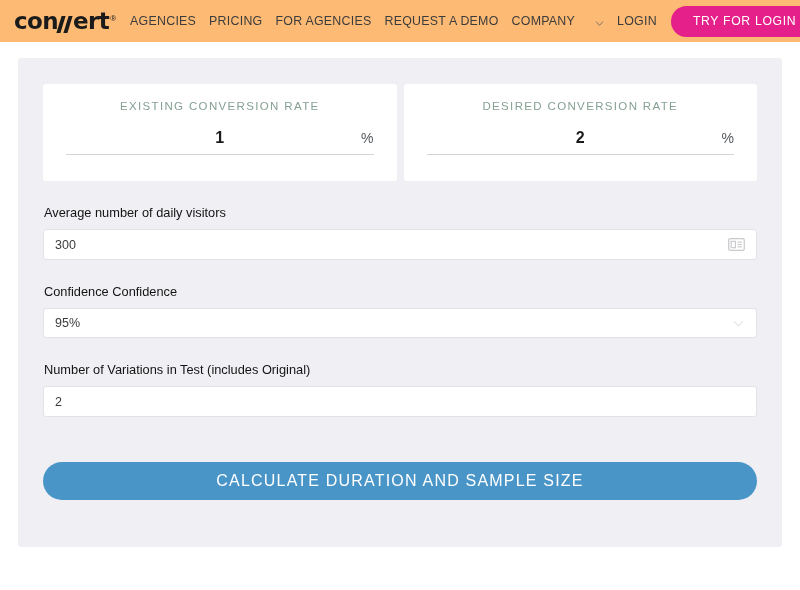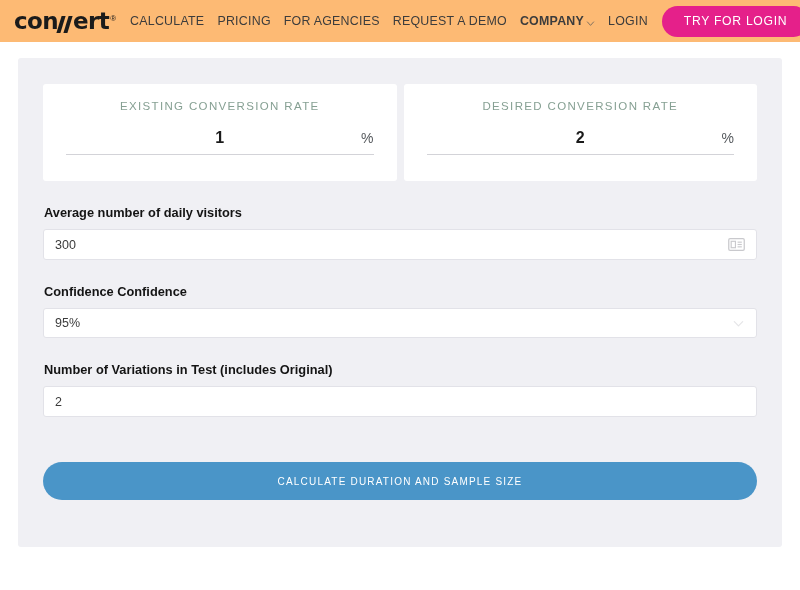--- a/index.html
+++ b/index.html
@@ -70,22 +70,21 @@
     letter-spacing: 0.25px;
     color: #3c3c3c;
     text-decoration: none;
     white-space: nowrap;
     cursor: pointer;
     font-family: "Liberation Sans", sans-serif;
   }
   .nav-company {
     display: flex;
     align-items: flex-end;
-    gap: 2px;
-    font-weight: bold;
+    gap: 20px;
   }
   .chev {
     width: 9px;
     height: 9px;
     display: inline-block;
   }
   .chev svg { display: block; }
 
   .cta-pill {
     margin-left: 14px;
@@ -154,21 +153,21 @@
     font-size: 14px;
     color: #55595d;
     width: 22px;
     text-align: right;
     font-family: "Liberation Sans", sans-serif;
   }
 
   
   .field-label {
     font-size: 12.8px;
-    font-weight: 700;
+    font-weight: 400;
     color: #141414;
     margin: 24px 0 9px 1px;
     font-family: "Liberation Sans", sans-serif;
   }
   .input-shell {
     position: relative;
     background: #ffffff;
     border: 1px solid #e2e2e8;
     border-radius: 3px;
     height: 31px;
@@ -216,21 +215,21 @@
 
   
   .submit-btn {
     margin-top: 45px;
     width: 100%;
     height: 38px;
     background: #4a95c8;
     color: #ffffff;
     border: none;
     border-radius: 999px;
-    font-size: 10px;
+    font-size: 16px;
     letter-spacing: 1.2px;
     cursor: pointer;
     font-family: "Liberation Sans", sans-serif;
   }
 </style>
 </head>
 <body>
 
 <div class="navbar">
 
@@ -238,21 +237,21 @@
     <span class="logo-text">con</span>
     <span class="logo-mark">
       <i class="s1"></i>
         <i class="s2"></i>
     </span>
     <span class="logo-text">ert</span>
     <span class="logo-reg">®</span>
   </div>
 
   <div class="nav-links">
-    <a class="nav-link" href="#">CALCULATE</a>
+    <a class="nav-link" href="#">AGENCIES</a>
     <a class="nav-link" href="#">PRICING</a>
     <a class="nav-link" href="#">FOR AGENCIES</a>
     <a class="nav-link" href="#">REQUEST A DEMO</a>
 
     <span class="nav-company">
       <span class="nav-link">COMPANY</span>
       <span class="chev">
         <svg viewBox="0 0 12 12" width="9" height="9">
           <path d="M1.5 3.5 L6 8.5 L10.5 3.5" fill="none" stroke="#5a5a5a" stroke-width="1"></path>
         </svg>

